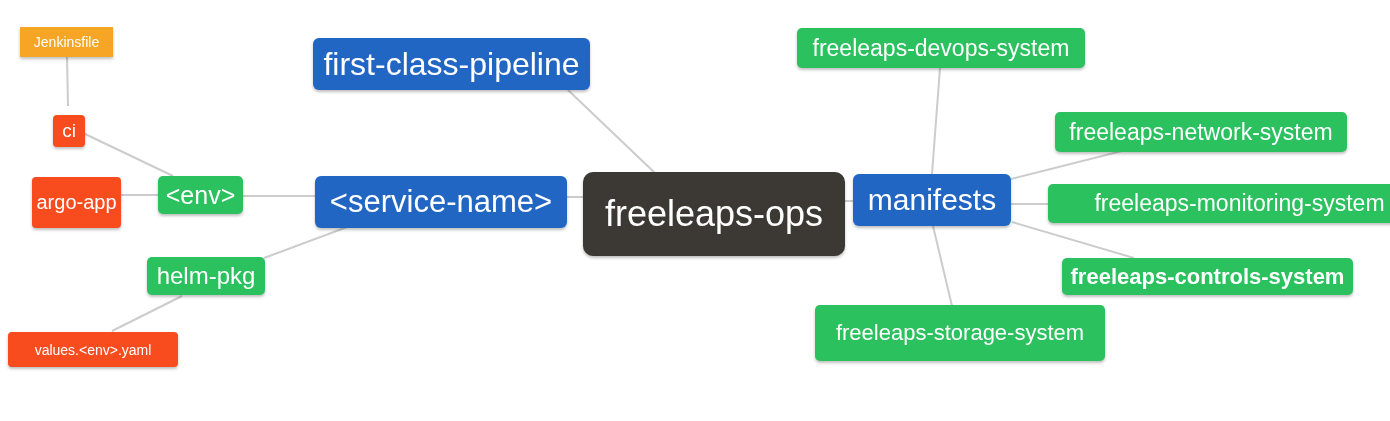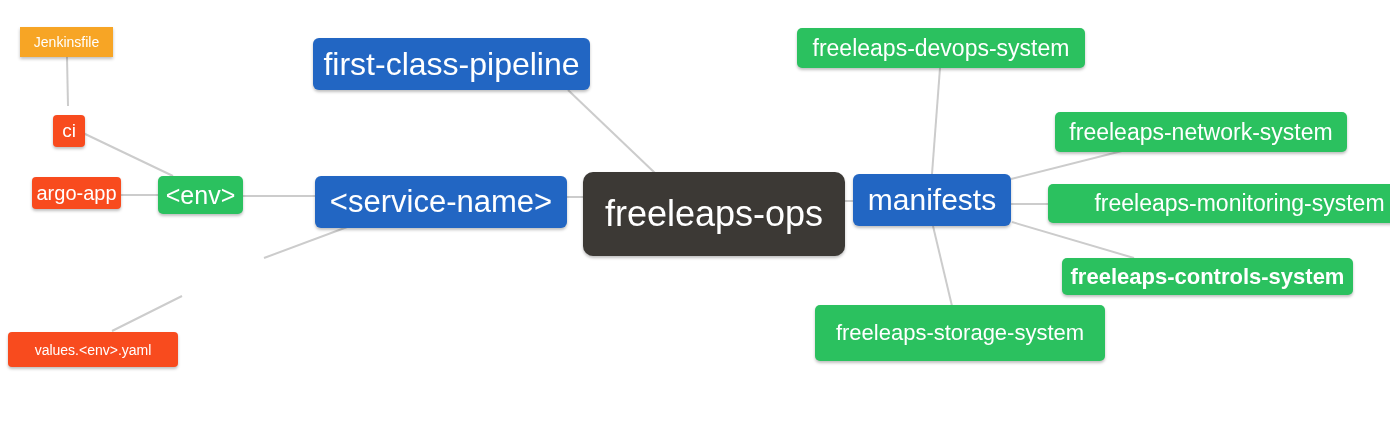--- a/index.html
+++ b/index.html
@@ -38,21 +38,21 @@
     user-select: none;
   }
   .c-blue  { background: #2266c3; }
   .c-green { background: #2bc15f; }
   .c-red   { background: #f84b1e; }
   .c-amber { background: #f7a525; }
   .c-dark  { background: #3c3935; }
 
   .n-jenkinsfile { left: 20px;   top: 27px;  width: 93px;  height: 30px; font-size: 14px; border-radius: 0; }
   .n-ci          { left: 53px;   top: 115px; width: 32px;  height: 32px; font-size: 19px; border-radius: 4px; }
-  .n-argo-app    { left: 32px;   top: 177px; width: 89px;  height: 32px; font-size: 20px; border-radius: 4px; }
+  .n-argo-app    { left: 32px;   top: 177px; width: 89px;  height: 51px; font-size: 20px; border-radius: 4px; }
   .n-env         { left: 158px;  top: 176px; width: 85px;  height: 38px; font-size: 25px; }
   .n-helm-pkg    { left: 147px;  top: 257px; width: 118px; height: 38px; font-size: 24px; }
   .n-values      { left: 8px;    top: 332px; width: 170px; height: 35px; font-size: 14px; border-radius: 4px; }
   .n-fcp         { left: 313px;  top: 38px;  width: 277px; height: 52px; font-size: 32px; border-radius: 6px; }
   .n-service     { left: 315px;  top: 176px; width: 252px; height: 52px; font-size: 31px; border-radius: 6px; }
   .n-ops         { left: 583px;  top: 172px; width: 262px; height: 84px; font-size: 36px; border-radius: 10px; }
   .n-manifests   { left: 853px;  top: 174px; width: 158px; height: 52px; font-size: 30px; border-radius: 6px; }
   .n-devops      { left: 797px;  top: 28px;  width: 288px; height: 40px; font-size: 23px; }
   .n-network     { left: 1055px; top: 112px; width: 292px; height: 40px; font-size: 23px; }
   .n-monitoring  { left: 1048px; top: 184px; width: 327px; height: 39px; font-size: 23px; padding-left: 28px; }
@@ -78,20 +78,21 @@
     <line x1="1011" y1="179" x2="1122" y2="151"></line>
     <line x1="1011" y1="204" x2="1049" y2="204"></line>
     <line x1="1012" y1="222" x2="1134" y2="258"></line>
     <line x1="933" y1="226" x2="952" y2="306"></line>
   </svg>
 
   <div class="node c-amber n-jenkinsfile">Jenkinsfile</div>
   <div class="node c-red   n-ci">ci</div>
   <div class="node c-red   n-argo-app">argo-app</div>
   <div class="node c-green n-env">&lt;env&gt;</div>
+  <div class="node c-green n-helm-pkg">helm-pkg</div>
   <div class="node c-red   n-values">values.&lt;env&gt;.yaml</div>
   <div class="node c-blue  n-fcp">first-class-pipeline</div>
   <div class="node c-blue  n-service">&lt;service-name&gt;</div>
   <div class="node c-dark  n-ops">freeleaps-ops</div>
   <div class="node c-blue  n-manifests">manifests</div>
   <div class="node c-green n-devops">freeleaps-devops-system</div>
   <div class="node c-green n-network">freeleaps-network-system</div>
   <div class="node c-green n-monitoring">freeleaps-monitoring-system</div>
   <div class="node c-green n-controls">freeleaps-controls-system</div>
   <div class="node c-green n-storage">freeleaps-storage-system</div>

